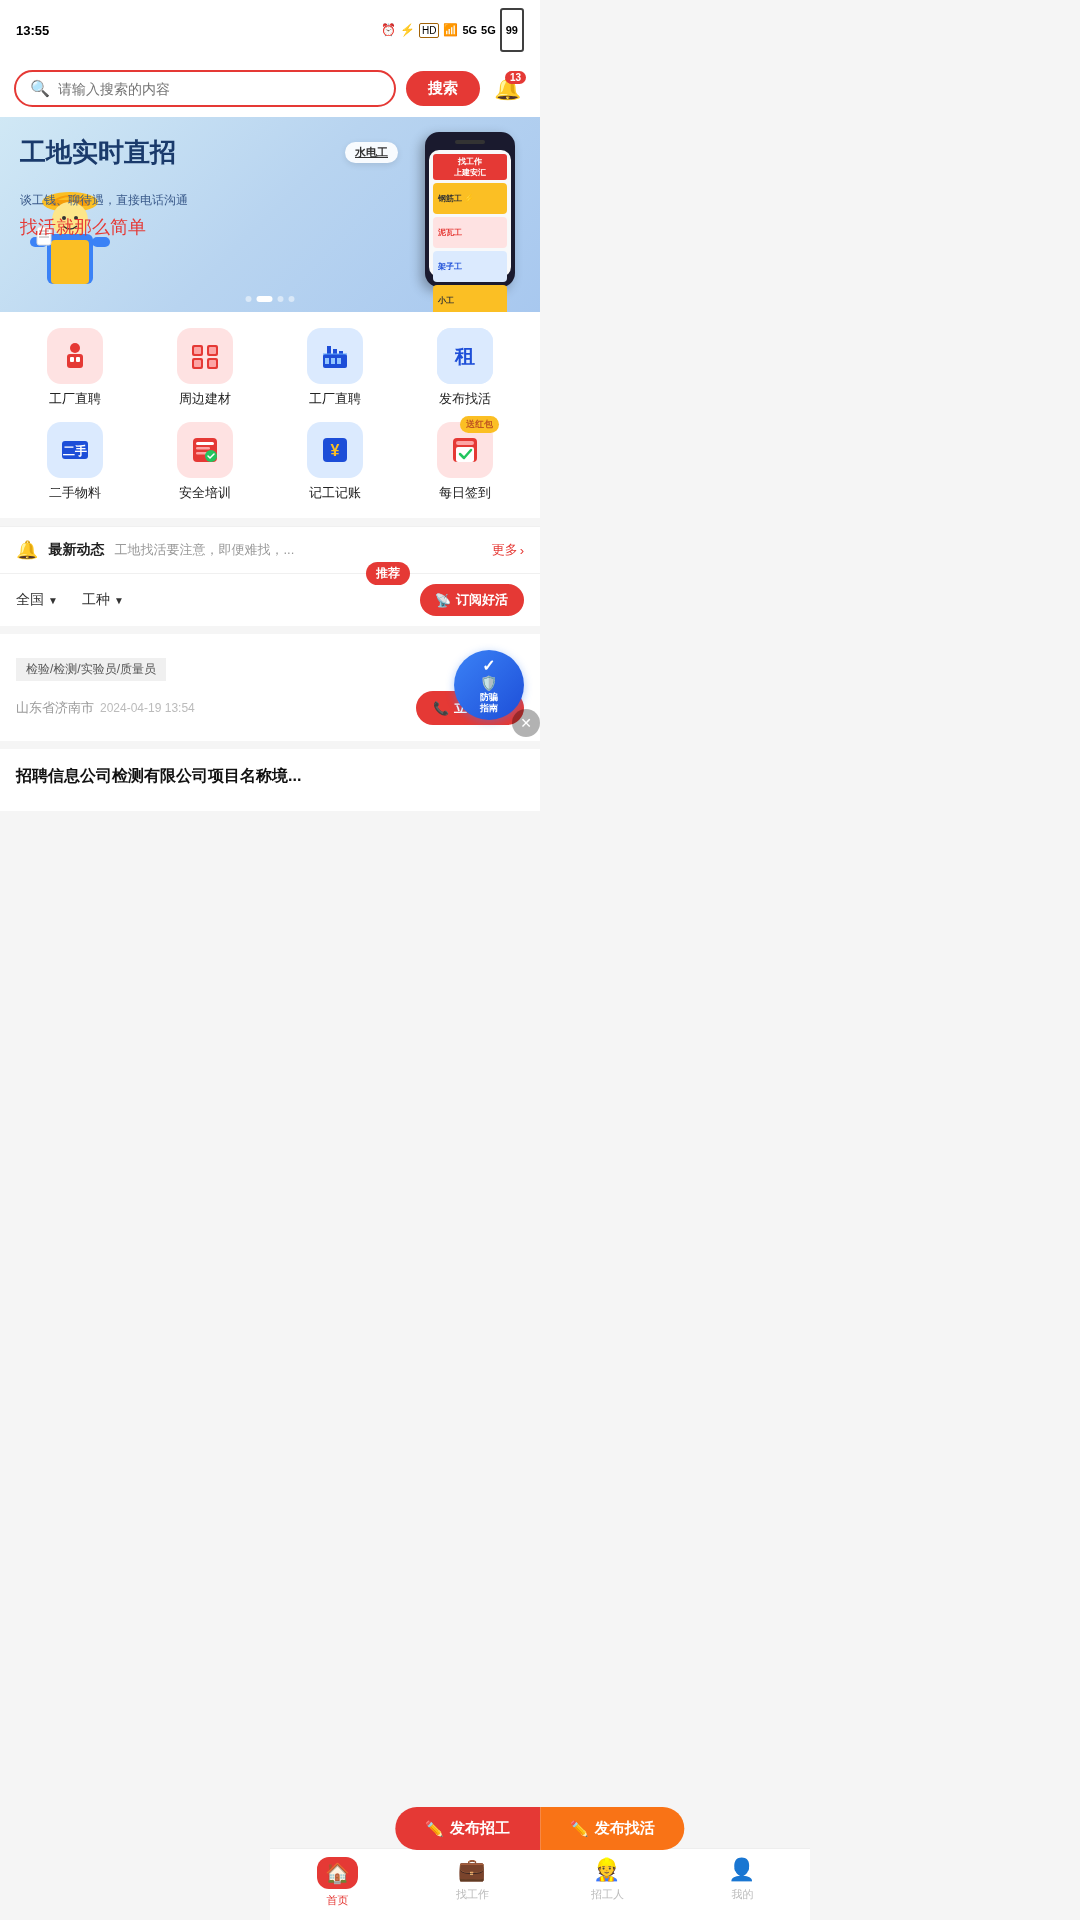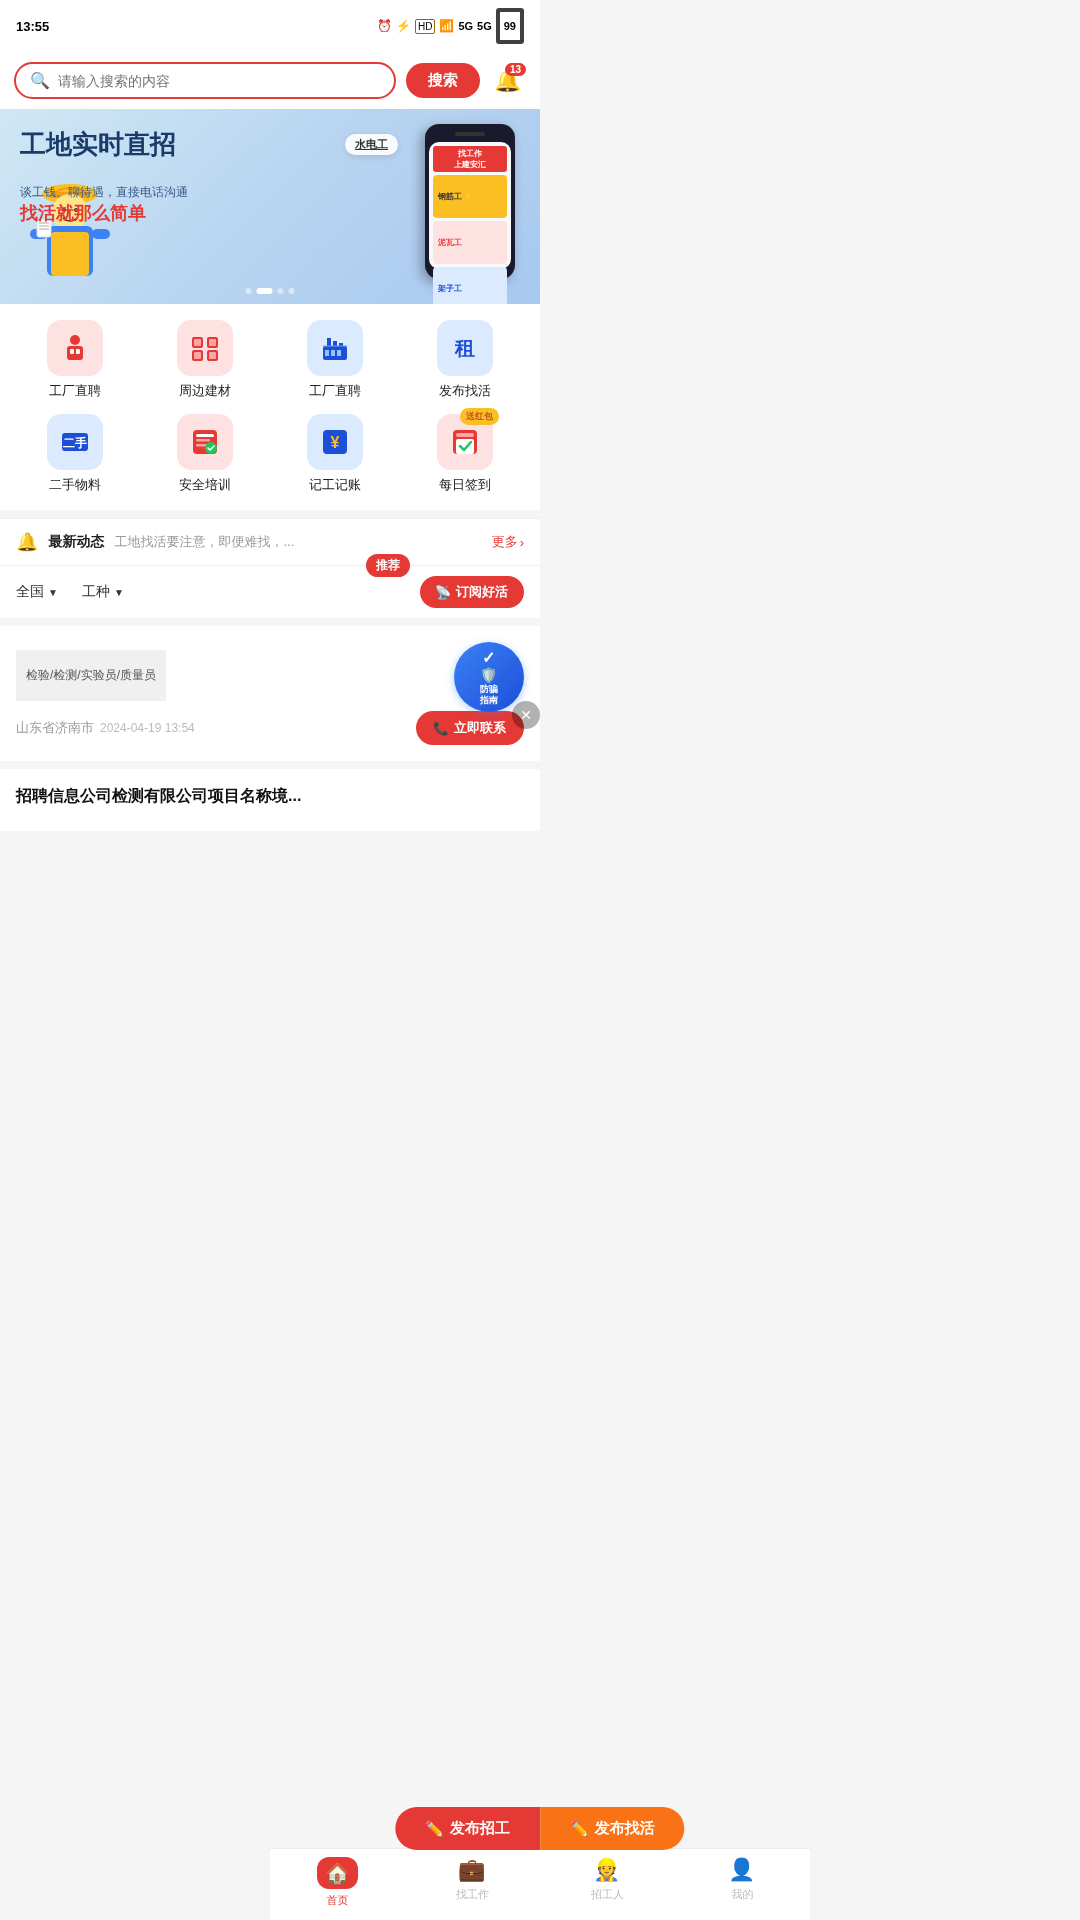--- a/index.html
+++ b/index.html
@@ -108,22 +108,23 @@
       line-height: 1.2;
     }
     .banner-subtitle {
       font-size: 12px;
       color: #3a5a8a;
       margin-top: 23px;
       line-height: 1.5;
     }
     .banner-highlight {
       font-size: 18px;
-      font-weight: 700;
+      font-weight: 400;
       color: #e53935;
+      margin-top: 6px;
     }
     .banner-phone-area {
       position: absolute;
       right: 20px;
       top: 15px;
       width: 140px;
       height: 170px;
     }
     .banner-phone {
       width: 90px;
@@ -155,21 +156,21 @@
       background: #f8f9fa;
       border-radius: 10px;
       padding: 4px;
       display: flex;
       flex-direction: column;
       gap: 3px;
     }
     .phone-tag {
       background: #fbbf24;
       border-radius: 4px;
-      padding: 16px 5px;
+      padding: 10px 5px;
       font-size: 8px;
       font-weight: 700;
       color: #333;
       display: inline-block;
     }
     .phone-tag.red { background: #fee2e2; color: #e53935; }
     .f-tag {
       background: rgba(255,255,255,0.9);
       border-radius: 12px;
       padding: 3px 10px;
@@ -345,21 +346,21 @@
     .job-tags {
       margin-top: 8px;
       display: flex;
       flex-wrap: wrap;
       gap: 6px;
     }
     .job-tag {
       background: #f0f0f0;
       color: #555;
       font-size: 12px;
-      padding: 17px 10px;
+      padding: 3px 10px;
       border-radius: 0;
     }
     .job-meta {
       margin-top: 10px;
       display: flex;
       align-items: center;
       justify-content: space-between;
     }
     .job-location {
       font-size: 13px;
@@ -508,21 +509,21 @@
 
 <div class="status-bar">
   <span>13:55</span>
   <div class="status-right">
     <span class="status-icon">⏰</span>
     <span class="status-icon">⚡</span>
     <span class="status-icon" style="font-size:10px;font-weight:400;border:1px solid #a16207;padding:1px 2px;border-radius:2px;">HD</span>
     <span class="status-icon">📶</span>
     <span class="status-icon" style="font-size:11px;font-weight:700;">5G</span>
     <span class="status-icon" style="font-size:11px;font-weight:700;">5G</span>
-    <span style="font-size:11px;border:4px solid #404040;padding:8px 4px;border-radius:3px;font-weight:600;"><span>99</span></span>
+    <span style="font-size:11px;border:2px solid #404040;padding:14px 4px;border-radius:3px;font-weight:600;"><span>99</span></span>
   </div>
 </div>
 
 <div class="search-bar">
   <div class="search-input-wrap">
     <span style="color:#bbb;font-size:16px;">🔍</span>
     <input type="text" placeholder="请输入搜索的内容" style="">
   </div>
   <button class="search-btn">搜索</button>
   <div class="notif-btn">

